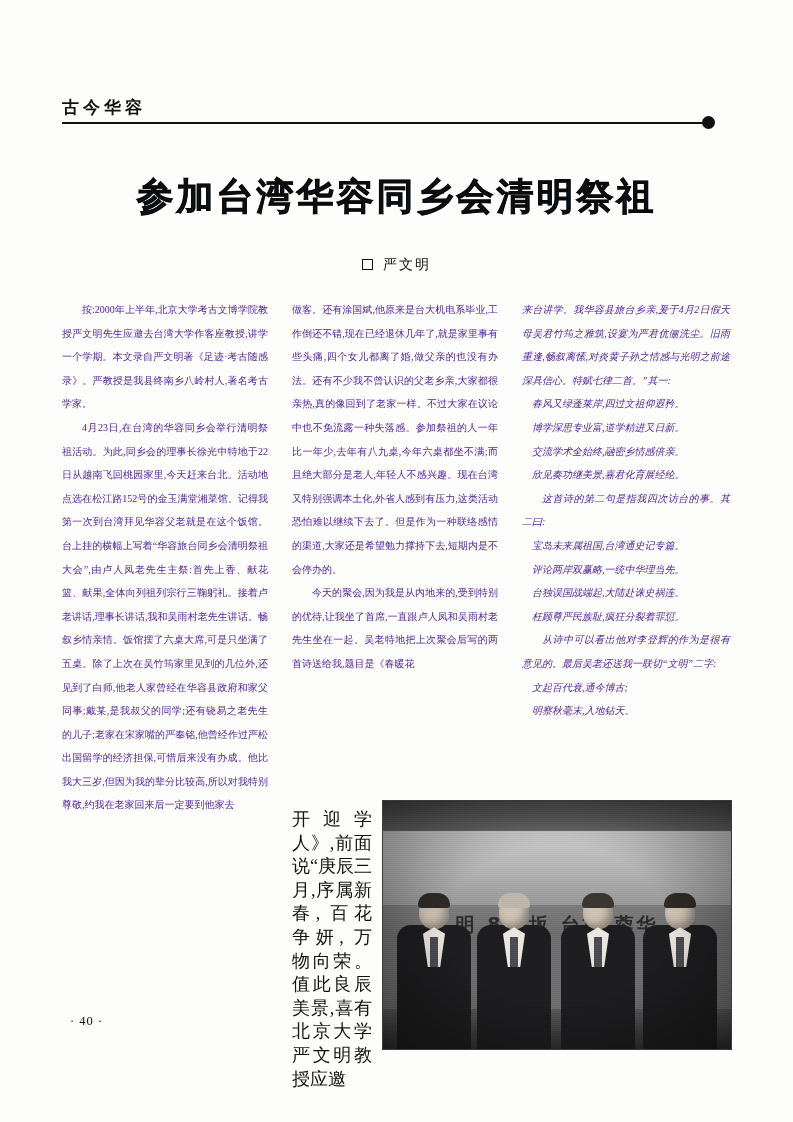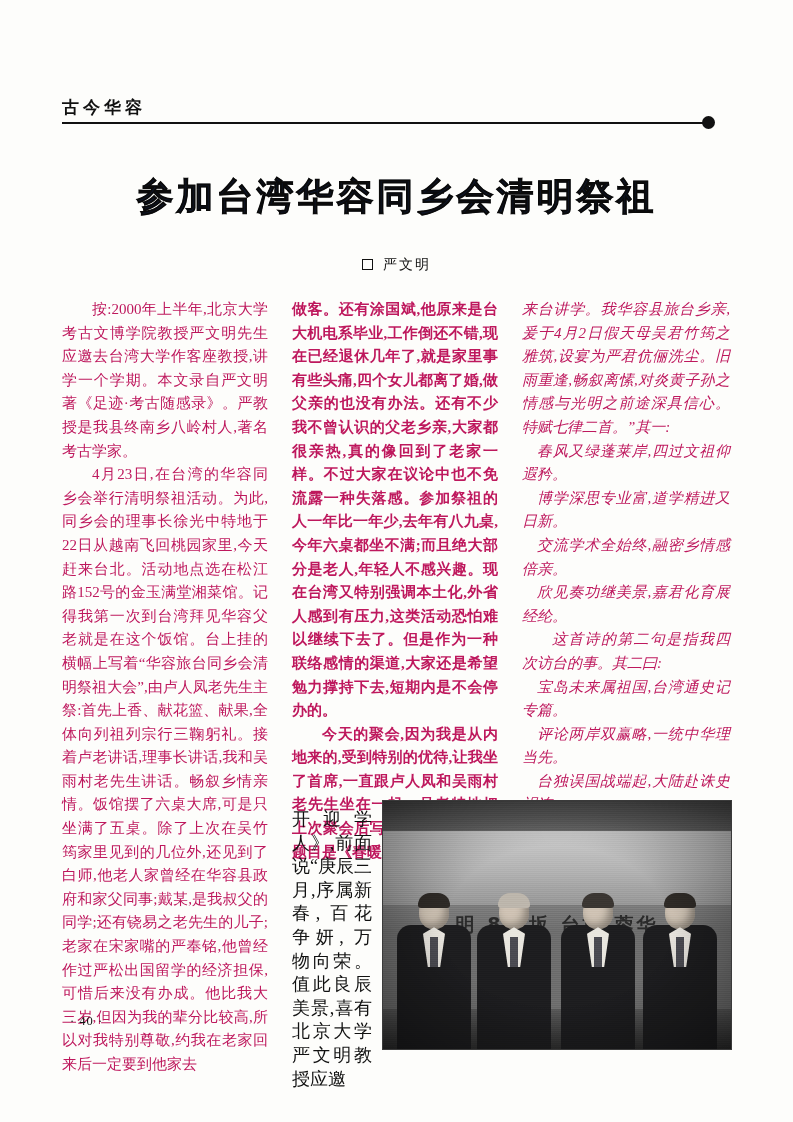--- a/index.html
+++ b/index.html
@@ -92,34 +92,34 @@
     margin-right: 10px;
     vertical-align: middle;
     position: relative;
     top: -1px;
   }
 
   
   .col {
     position: absolute;
     top: 298px;
-    font-size: 15px;
+    font-size: 10px;
     line-height: 23.6px;
     text-align: justify;
     text-justify: inter-character;
-    color: #be185d;
+    color: #4c1d95;
   }
   .col p {
     margin: 0;
   }
   .col p.indent {
     text-indent: 2em;
   }
   .col1 { left: 62px;  width: 206px; }
-  .col2 { left: 292px; width: 206px; font-weight: bold; }
+  .col2 { left: 292px; width: 206px; }
   .col3 { left: 522px; width: 208px; font-style: italic; }
 
   
   .note {
     text-indent: 2em;
   }
 
   
   .poem {
     text-indent: 1em;

